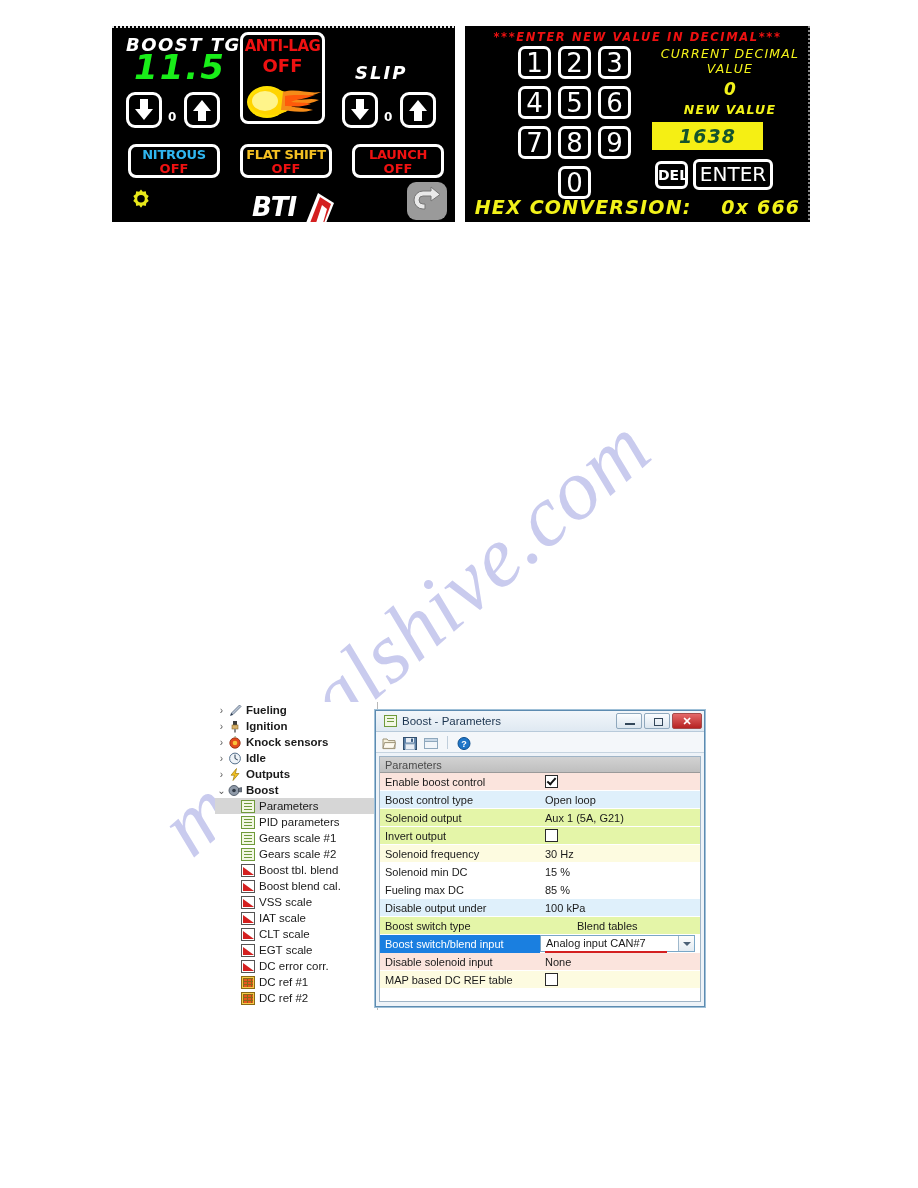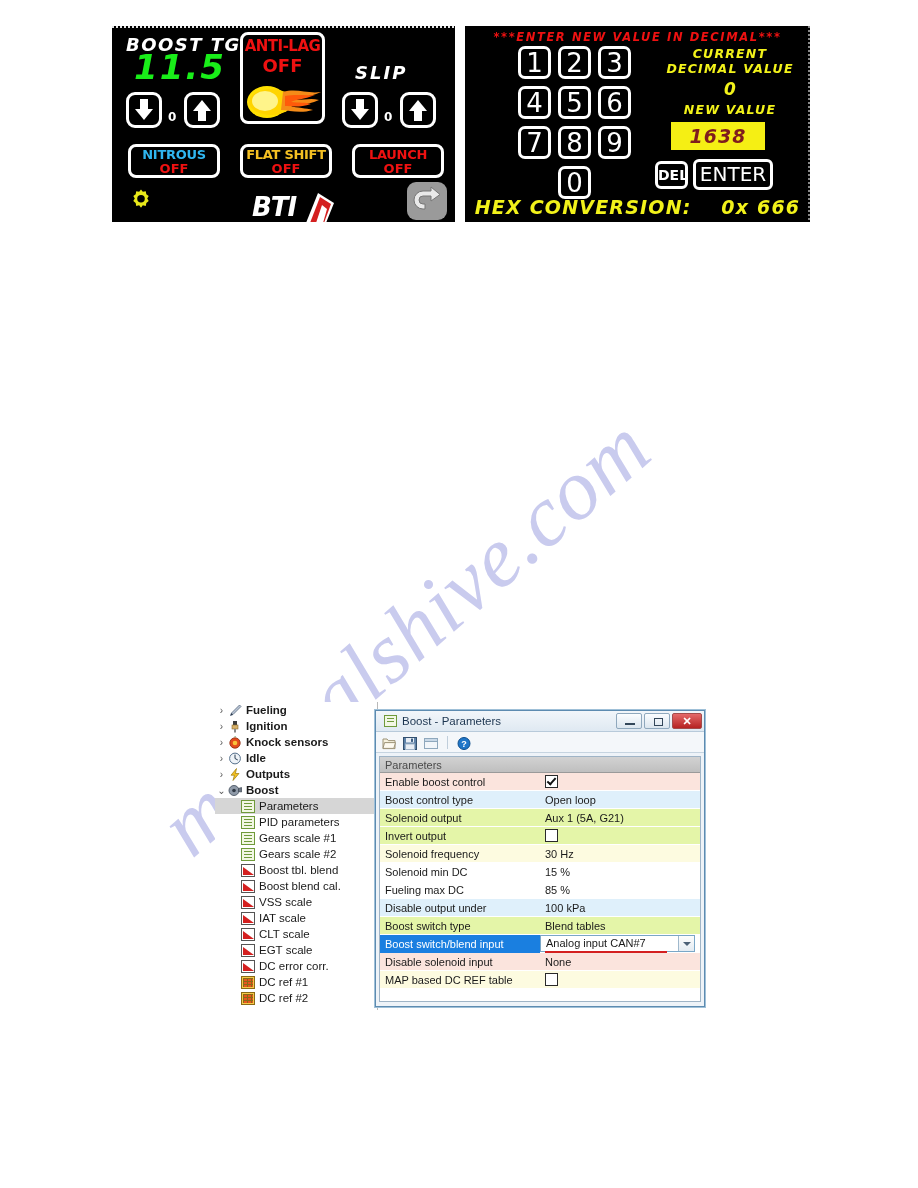--- a/index.html
+++ b/index.html
@@ -287,21 +287,21 @@
     text-align: center;
   }
   #keypad { position:absolute; left: 53px; top: 20px; width: 120px; height: 155px; }
   #cur-dec-label {
     position: absolute;
     left: 190px; top: 20px; width: 150px;
     text-align: center;
     color: #f2f21a;
     font-family: "DejaVu Sans", sans-serif;
     font-style: italic;
-    font-weight: bold;
+    font-weight: normal;
     font-size: 12.5px;
     letter-spacing: 1.2px;
     line-height: 15px;
   }
   #cur-dec-value {
     position: absolute;
     left: 190px; top: 53px; width: 150px;
     text-align: center;
     color: #f2f21a;
     font-family: "DejaVu Sans", sans-serif;
@@ -316,31 +316,30 @@
     color: #f2f21a;
     font-family: "DejaVu Sans", sans-serif;
     font-style: italic;
     font-weight: bold;
     font-size: 12.5px;
     letter-spacing: 1.2px;
   }
   #new-val-box {
     position: absolute;
     left: 187px; top: 96px;
-    width: 94px; height: 28px;
+    width: 111px; height: 28px;
     background: #f5ef14;
-    color: #7f1d1d;
+    color: #14532d;
     font-family: "DejaVu Sans", sans-serif;
     font-style: italic;
     font-weight: bold;
     font-size: 19px;
     text-align: center;
     line-height: 28px;
     letter-spacing: 1px;
-    margin-left: 19px;
   }
   #del-btn {
     position: absolute;
     left: 190px; top: 135px;
     width: 33px; height: 28px;
     border: 3px solid #ffffff;
     border-radius: 6px;
     background: #000;
     box-sizing: border-box;
     color: #ffffff;
@@ -974,21 +973,21 @@
           <div class="cell-val">15 %</div>
         </div>
         <div class="grid-row" style="background: rgb(255, 255, 255);">
           <div class="cell-name">Fueling max DC</div>
           <div class="cell-val">85 %</div>
         </div>
         <div class="grid-row" style="background: rgb(223, 240, 251);">
           <div class="cell-name">Disable output under</div>
           <div class="cell-val">100 kPa</div>
         </div>
-        <div class="grid-row" style="background: rgb(228, 245, 168);">
+        <div class="grid-row" style="background: rgb(228, 245, 168); gap: 32px;">
           <div class="cell-name">Boost switch type</div>
           <div class="cell-val">Blend tables</div>
         </div>
         <div class="grid-row selected" style="background: rgb(255, 255, 255);">
           <div class="cell-name">Boost switch/blend input</div>
           <div class="cell-val">
             <div class="combo-val">
               <span>Analog input CAN#7</span>
               <span class="combo-arrow"></span>
               <span class="red-underline"></span>

